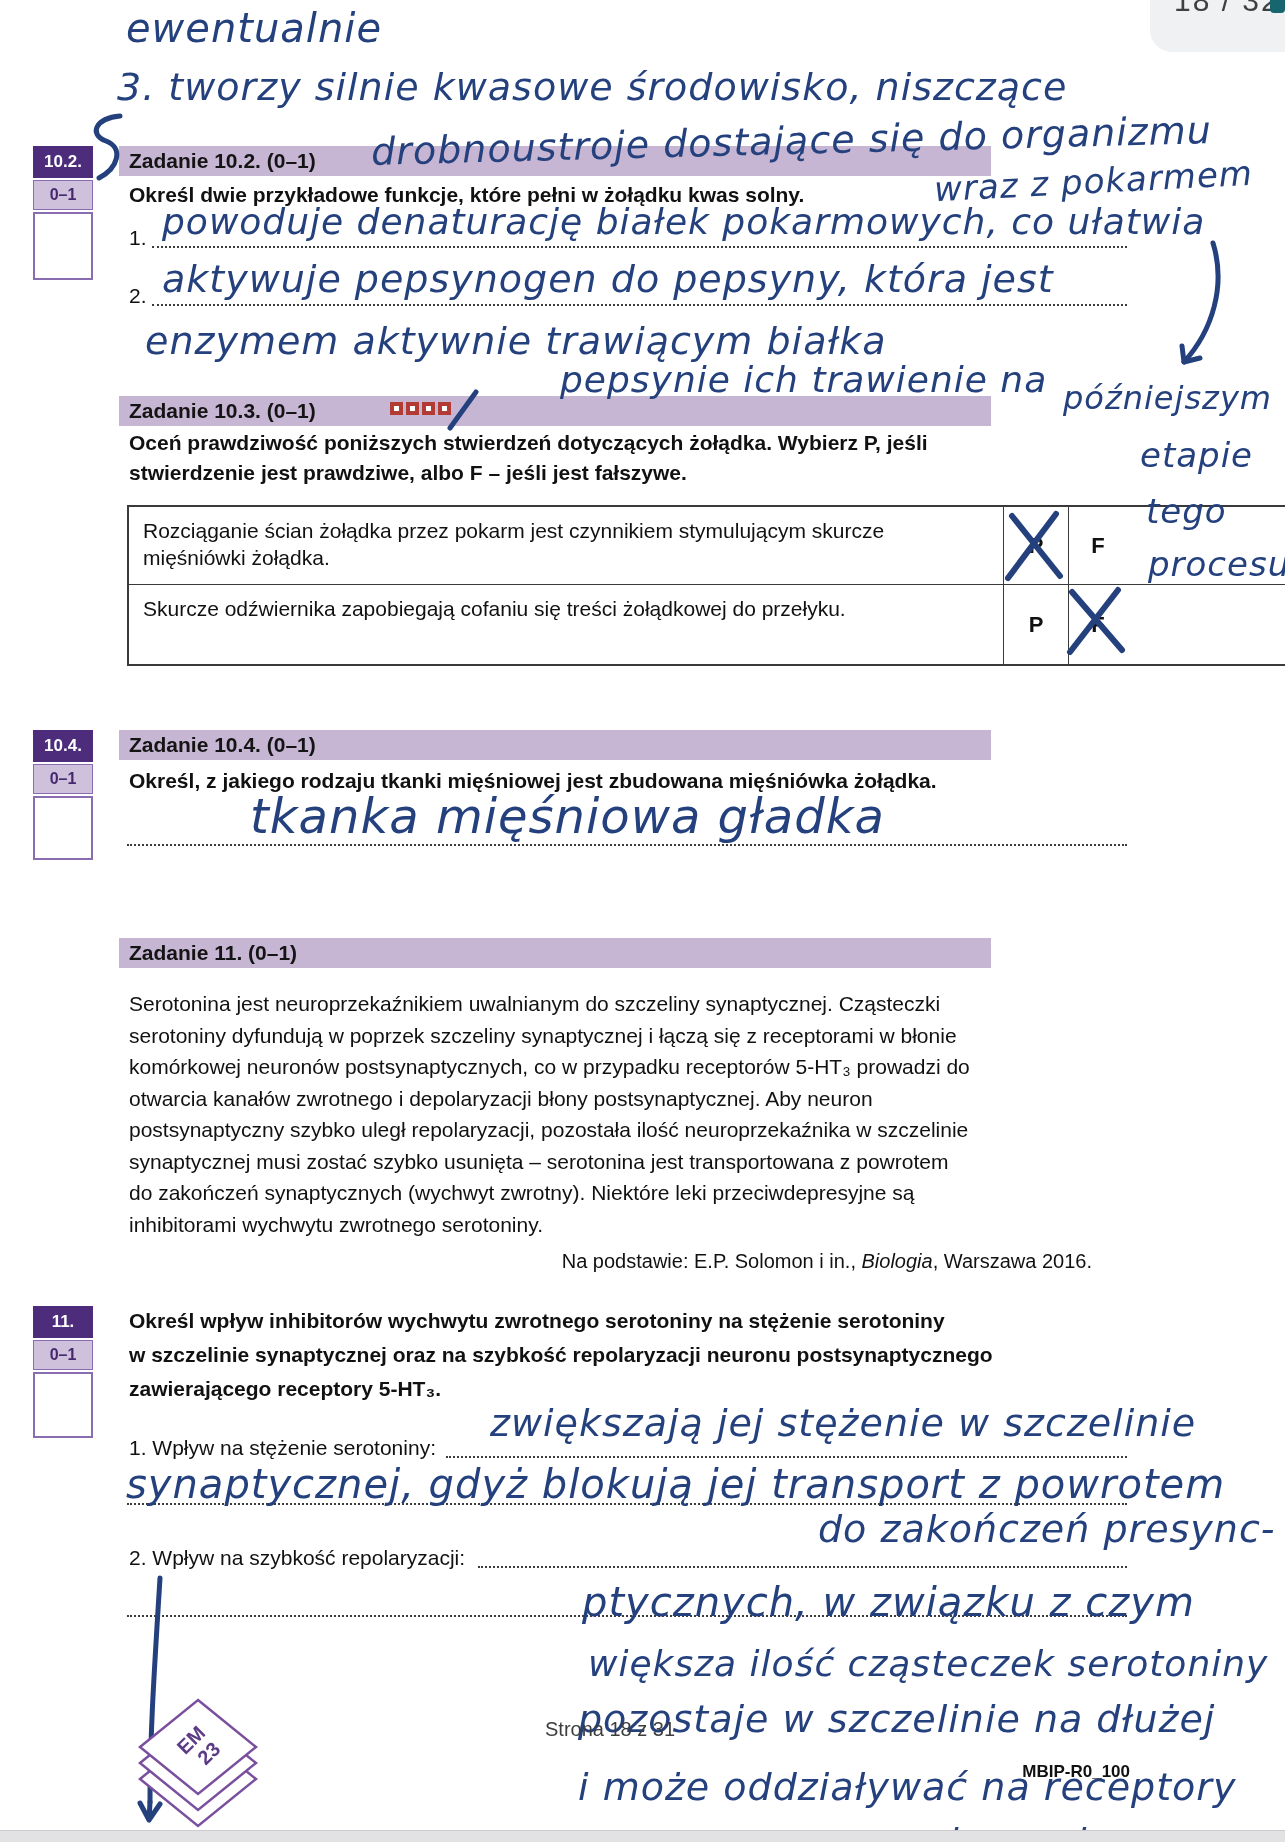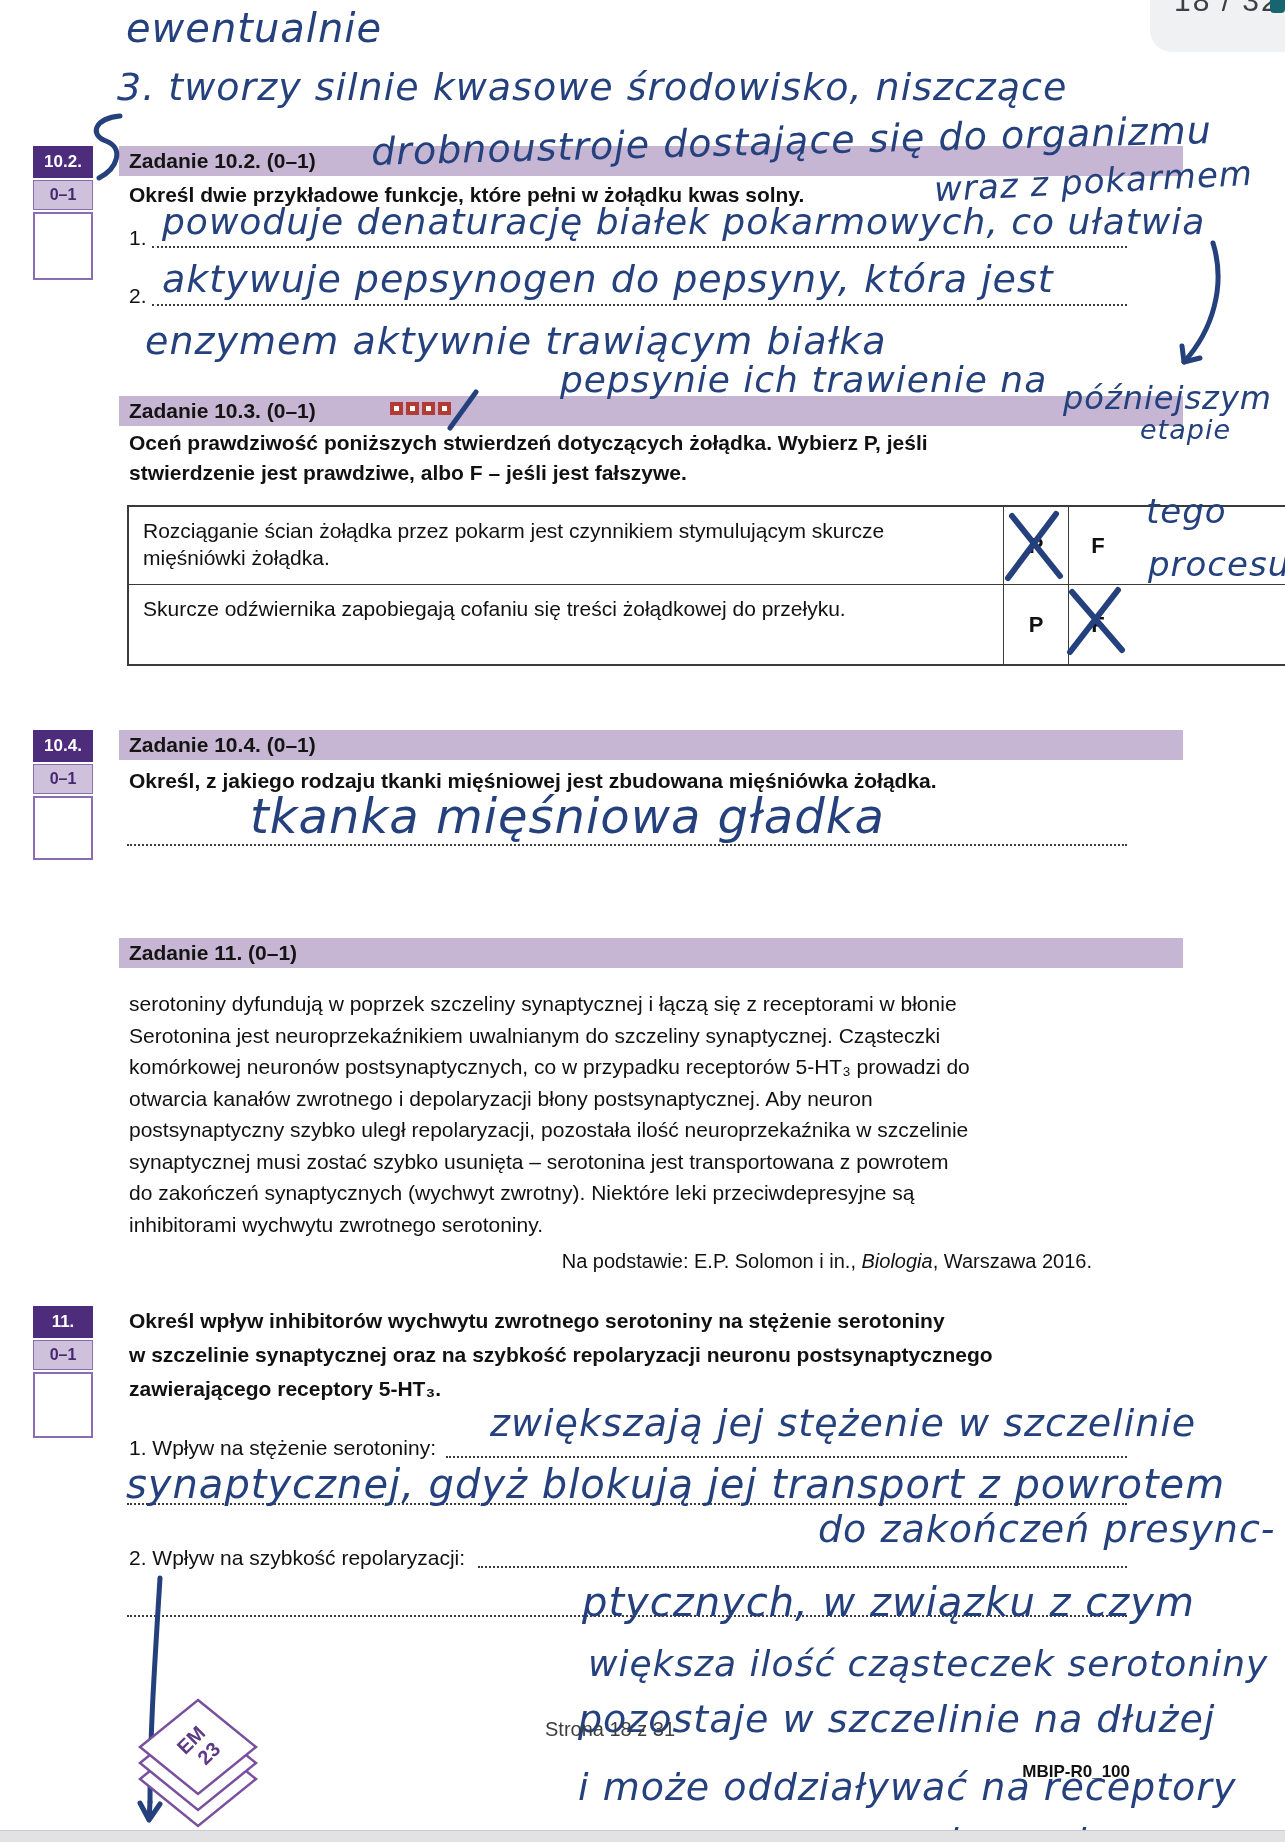--- a/index.html
+++ b/index.html
@@ -1,20 +1,20 @@
 <!DOCTYPE html>
 <html><head>
 <meta charset="utf-8">
 <style>
   html,body{margin:0;padding:0;background:#ffffff;}
   #page{position:relative;width:1285px;height:1842px;background:#ffffff;overflow:hidden;
         font-family:"Liberation Sans",sans-serif;color:#111;}
   .abs{position:absolute;}
   
-  .bar{position:absolute;left:119px;width:1064px;height:30px;background:#c7b6d3;}
+  .bar{position:absolute;left:119px;width:872px;height:30px;background:#c7b6d3;}
   .bar span{display:block;padding-left:10px;font-weight:bold;font-size:21px;line-height:30px;color:#141414;}
   .q{position:absolute;font-weight:bold;font-size:21px;line-height:30px;white-space:nowrap;}
   .body-line{font-size:21px;line-height:31.5px;white-space:nowrap;}
   .prefix{position:absolute;font-size:21px;}
   .dotted{position:absolute;height:0;border-bottom:2.5px dotted #3c3c3c;}
   
   .sb-num{position:absolute;left:33px;width:60px;height:32px;background:#4d2c7c;color:#fff;
           font-weight:bold;font-size:17px;display:flex;align-items:center;justify-content:center;}
   .sb-pts{position:absolute;left:33px;width:60px;height:30px;background:#cfc0dc;color:#46286f;
           font-weight:bold;font-size:16px;display:flex;align-items:center;justify-content:center;
@@ -99,22 +99,22 @@
   <div class="bar" style="top:730px;">
     <span>Zadanie 10.4. (0–1)</span>
   </div>
   <div class="q" style="left:129px;top:766px;">Określ, z jakiego rodzaju tkanki mięśniowej jest zbudowana mięśniówka żołądka.</div>
   <div class="dotted" style="left:127px;top:844px;width:1000px;"></div>
 
   <div class="bar" style="top:938px;">
     <span>Zadanie 11. (0–1)</span>
   </div>
   <div class="abs" style="left:129px;top:988px;">
+    <div class="body-line">Serotonina jest neuroprzekaźnikiem uwalnianym do szczeliny synaptycznej. Cząsteczki</div>
     <div class="body-line">serotoniny dyfundują w poprzek szczeliny synaptycznej i łączą się z receptorami w błonie</div>
-    <div class="body-line">Serotonina jest neuroprzekaźnikiem uwalnianym do szczeliny synaptycznej. Cząsteczki</div>
     <div class="body-line">komórkowej neuronów postsynaptycznych, co w przypadku receptorów 5-HT₃ prowadzi do</div>
     <div class="body-line">otwarcia kanałów zwrotnego i depolaryzacji błony postsynaptycznej. Aby neuron</div>
     <div class="body-line">postsynaptyczny szybko uległ repolaryzacji, pozostała ilość neuroprzekaźnika w szczelinie</div>
     <div class="body-line">synaptycznej musi zostać szybko usunięta – serotonina jest transportowana z powrotem</div>
     <div class="body-line">do zakończeń synaptycznych (wychwyt zwrotny). Niektóre leki przeciwdepresyjne są</div>
     <div class="body-line">inhibitorami wychwytu zwrotnego serotoniny.</div>
   </div>
   <div class="src">
     <span>Na podstawie: E.P. Solomon i in., </span><i>Biologia</i><span>, Warszawa 2016.</span>
   </div>
@@ -136,21 +136,21 @@
 
   <div class="hw" style="left:126px;top:8px;font-size:40px;">ewentualnie</div>
   <div class="hw" style="left:117px;top:68px;font-size:38px;">3. tworzy silnie kwasowe środowisko, niszczące</div>
   <div class="hw" style="left:371px;top:122px;font-size:38px;transform:rotate(-1.5deg);">drobnoustroje dostające się do organizmu</div>
   <div class="hw" style="left:934px;top:164px;font-size:34px;transform:rotate(-3deg);">wraz z pokarmem</div>
   <div class="hw" style="left:162px;top:204px;font-size:36px;">powoduje denaturację białek pokarmowych, co ułatwia</div>
   <div class="hw" style="left:162px;top:260px;font-size:38px;">aktywuje pepsynogen do pepsyny, która jest</div>
   <div class="hw" style="left:145px;top:322px;font-size:38px;">enzymem aktywnie trawiącym białka</div>
   <div class="hw" style="left:560px;top:362px;font-size:36px;">pepsynie ich trawienie na</div>
   <div class="hw" style="left:1063px;top:382px;font-size:32px;text-align:right;">późniejszym</div>
-  <div class="hw" style="left:1140px;top:416px;font-size:27px;">etapie</div>
+  <div class="hw" style="left:1140px;top:438px;font-size:34px;">etapie</div>
   <div class="hw" style="left:1146px;top:494px;font-size:34px;">tego</div>
   <div class="hw" style="left:1148px;top:547px;font-size:34px;">procesu</div>
   <div class="hw" style="left:250px;top:792px;font-size:48px;">tkanka mięśniowa gładka</div>
   <div class="hw" style="left:490px;top:1404px;font-size:38px;">zwiększają jej stężenie w szczelinie</div>
   <div class="hw" style="left:126px;top:1464px;font-size:40px;">synaptycznej, gdyż blokują jej transport z powrotem</div>
   <div class="hw" style="left:818px;top:1510px;font-size:38px;">do zakończeń presync-</div>
   <div class="hw" style="left:582px;top:1582px;font-size:40px;">ptycznych, w związku z czym</div>
   <div class="hw" style="left:588px;top:1646px;font-size:36px;">większa ilość cząsteczek serotoniny</div>
   <div class="hw" style="left:578px;top:1700px;font-size:38px;">pozostaje w szczelinie na dłużej</div>
   <div class="hw" style="left:578px;top:1768px;font-size:38px;">i może oddziaływać na receptory</div>

